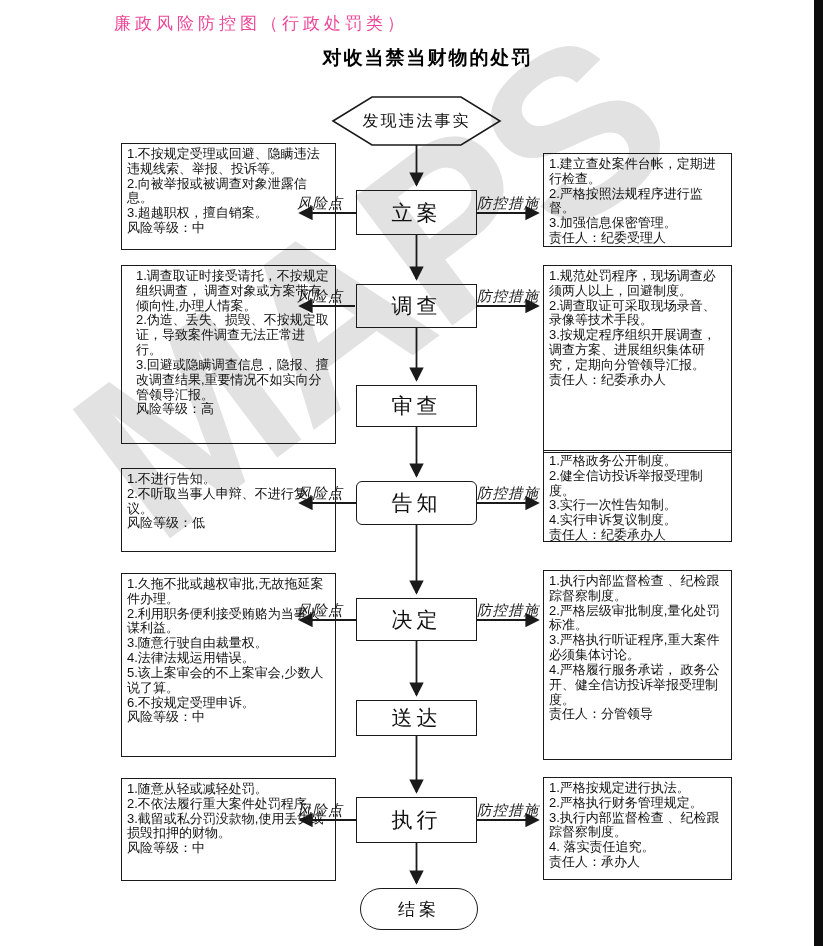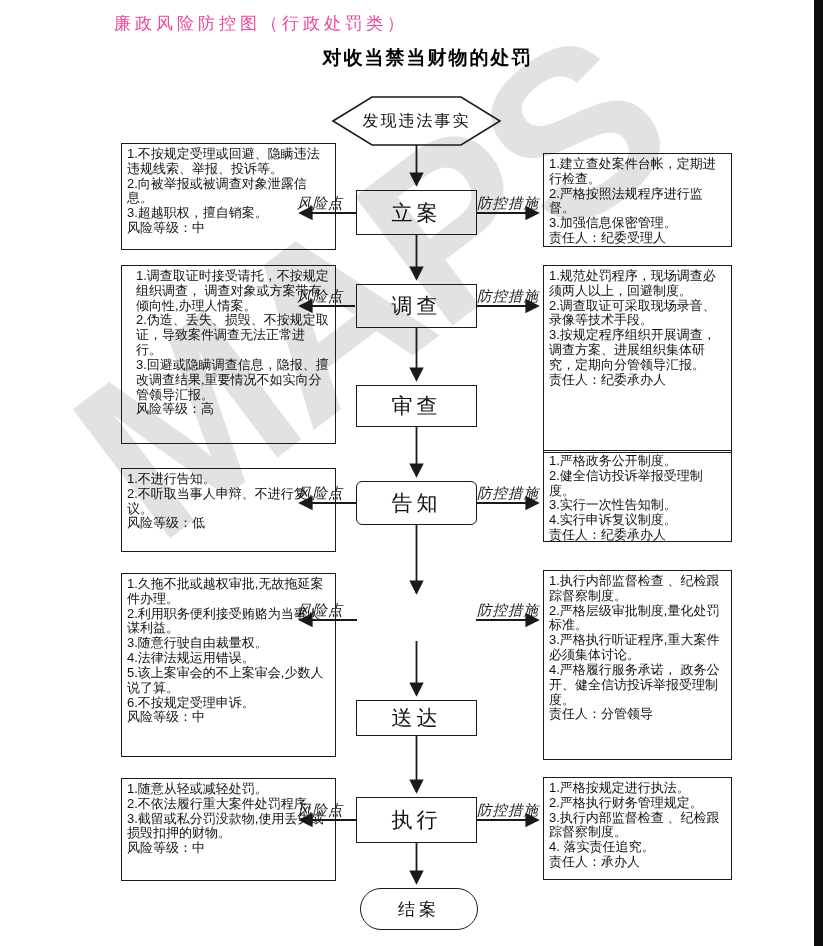--- a/index.html
+++ b/index.html
@@ -102,20 +102,21 @@
 
   <div class="doc-title">廉政风险防控图（行政处罚类）</div>
   <div class="doc-subtitle">对收当禁当财物的处罚</div>
 
   <div class="hex-label">发现违法事实</div>
 
   <div class="step s0">立案</div>
   <div class="step s1">调查</div>
   <div class="step s2">审查</div>
   <div class="step s3">告知</div>
+  <div class="step s4">决定</div>
   <div class="step s5">送达</div>
   <div class="step s6">执行</div>
 
   <div class="terminal">结案</div>
 
   <div class="arrow-label lab-risk row0">风险点</div>
   <div class="arrow-label lab-risk row1">风险点</div>
   <div class="arrow-label lab-risk row2">风险点</div>
   <div class="arrow-label lab-risk row3">风险点</div>
   <div class="arrow-label lab-risk row4">风险点</div>

